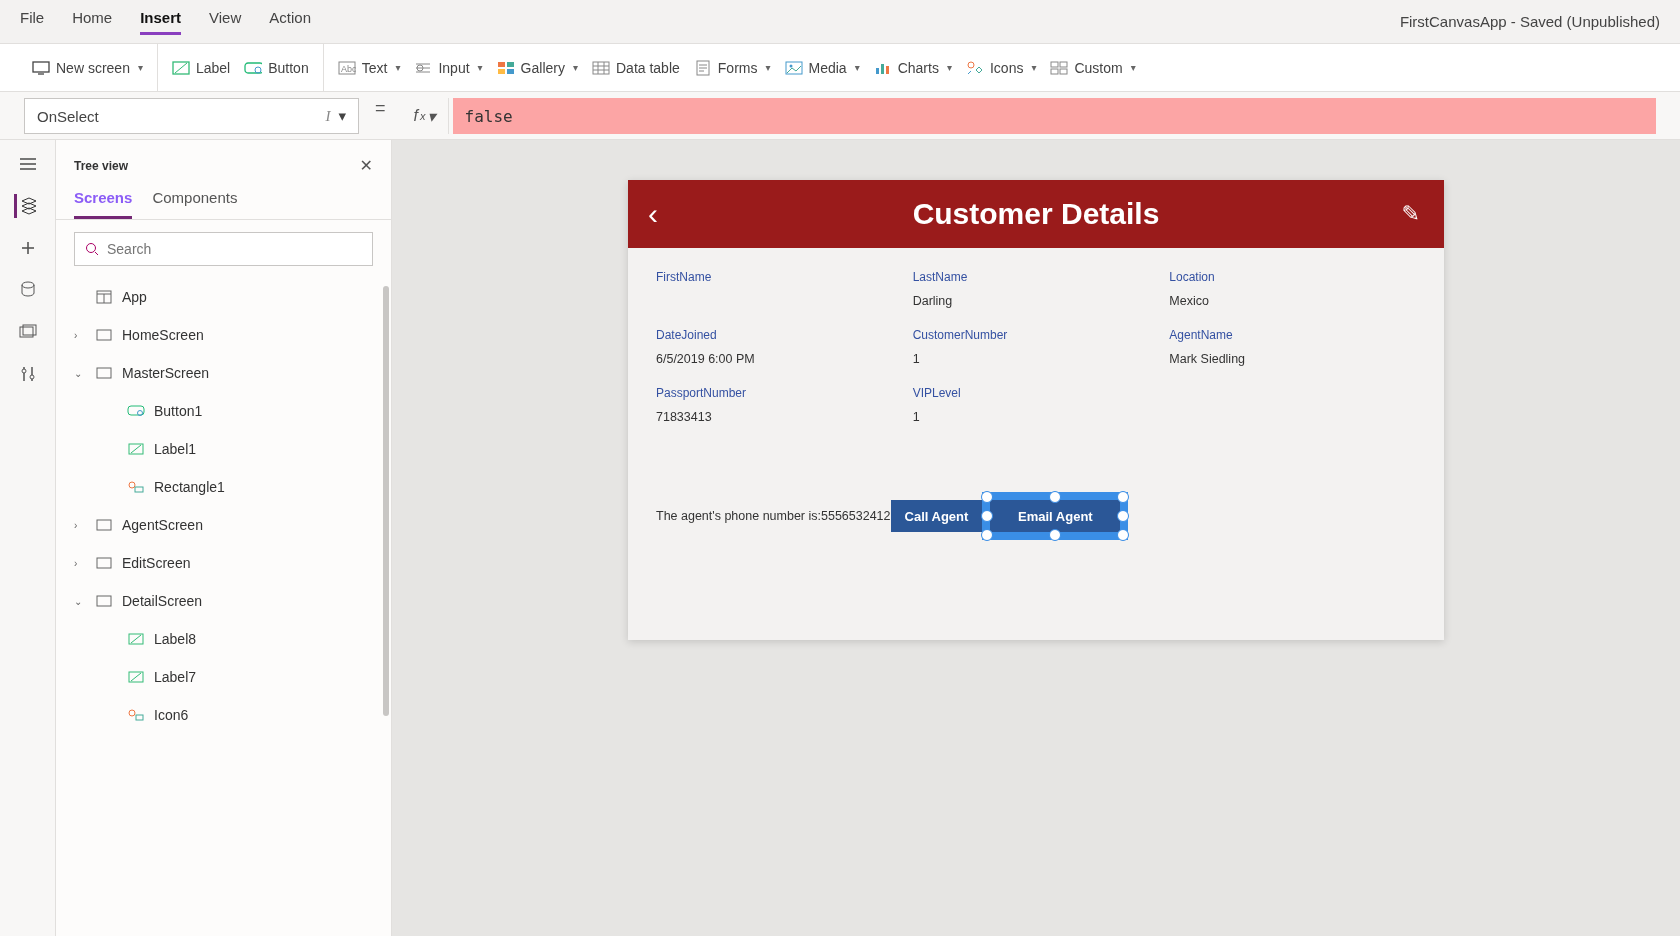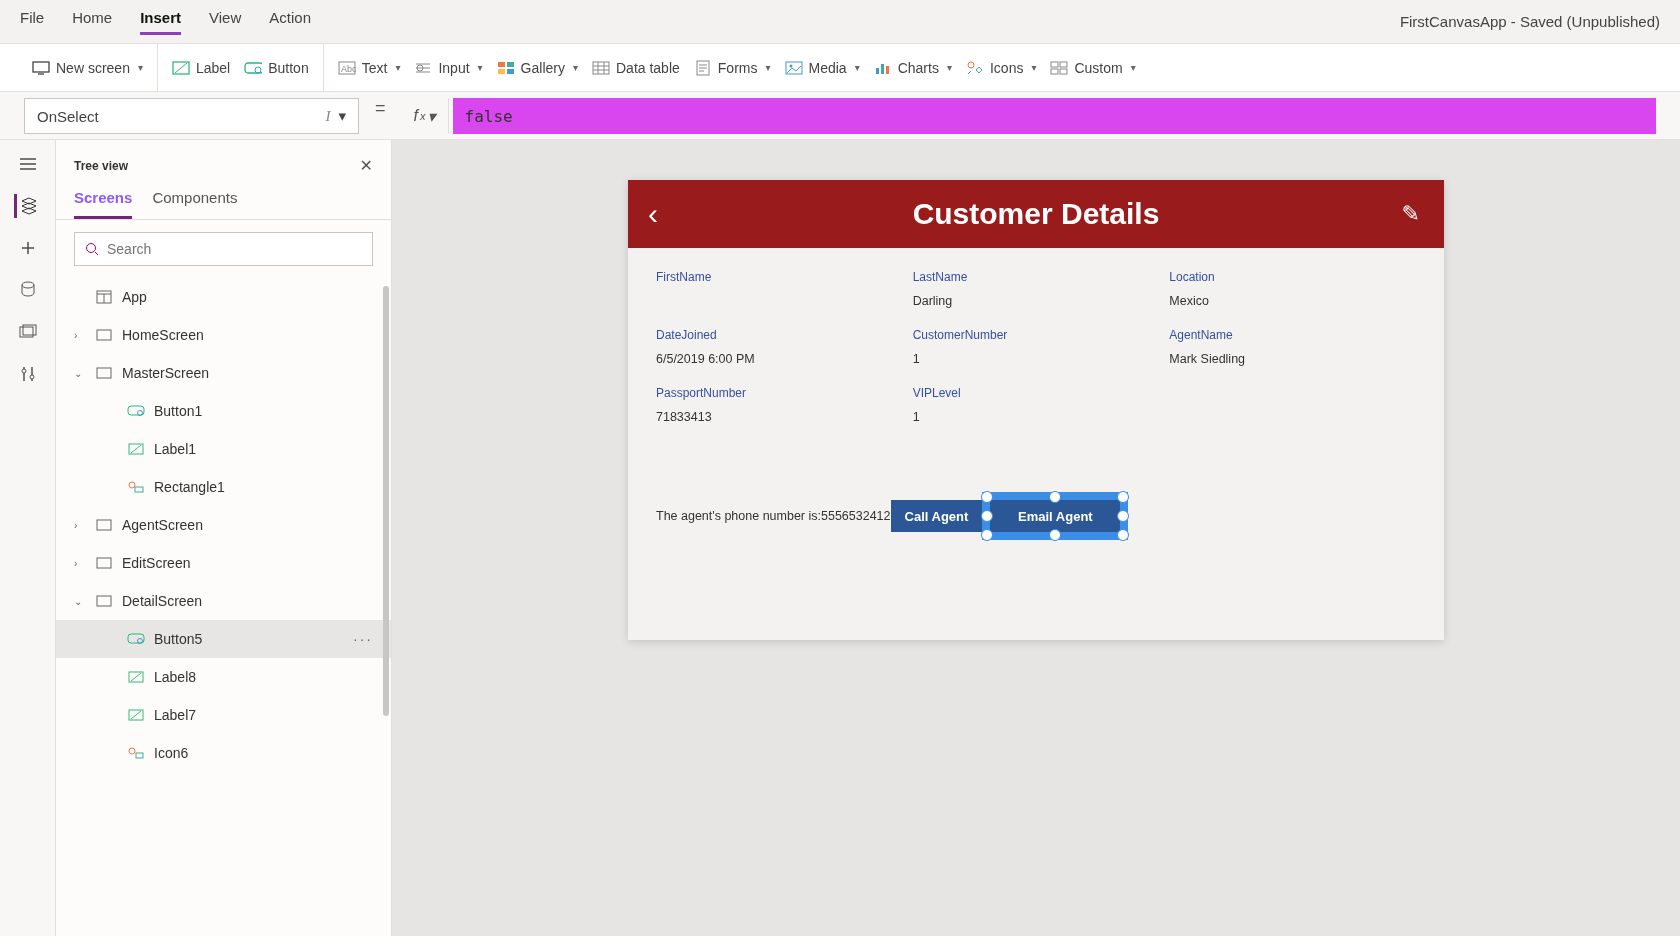--- a/index.html
+++ b/index.html
@@ -20,21 +20,21 @@
 .ribbon .ricon { width:18px; height:18px; display:inline-flex; align-items:center; justify-content:center; }
 .ribbon .chev { font-size:10px; color:#666; margin-left:2px;}
 
 
 .formula-row { display: flex; align-items: flex-start; height: 48px; background: #f8f7f6; border-bottom: 1px solid #e1dfdd; padding: 6px 24px; gap: 10px; }
 .prop-select { width: 335px; height: 36px; border: 1px solid #c8c6c4; background:#fff; display:flex; align-items:center; padding:0 12px; font-size:15px; color:#444; justify-content:space-between;}
 .prop-select .cursor-i { font-family: serif; font-style: italic; color:#888; margin-right:4px;}
 .equals { font-size:18px; color:#555; padding:0 6px;}
 .fx-box { display:flex; align-items:center; flex:1; height:36px; }
 .fx-label { font-family: 'Segoe UI', serif; font-style: italic; font-size:16px; color:#555; margin-right:4px; display:flex; align-items:center; gap:2px; border-right: 1px solid #e1dfdd; padding: 0 12px; height:100%;}
-.fx-input { flex:1; border:none; height:36px; padding:0 12px; font-family: Consolas, monospace; font-size:16px; color:#333; background:#d946ef; outline:none;}
+.fx-input { flex:1; border:none; height:36px; padding:0 12px; font-family: Consolas, monospace; font-size:16px; color:#333; background:#fca5a5; outline:none;}
 
 
 .main { display:flex; height: calc(936px - 44px - 48px - 48px); }
 
 
 .iconrail { width:56px; background:#f8f7f6; border-right:1px solid #e1dfdd; display:flex; flex-direction:column; align-items:center; padding-top:12px; gap:18px;}
 .iconrail .rail-icon { width:24px; height:24px; display:flex; align-items:center; justify-content:center; color:#555; cursor:pointer; }
 .iconrail .rail-icon.active { color:#333; border-left:3px solid #742774; margin-left:-3px; padding-left:3px;}
 
 
@@ -398,30 +398,20 @@
       </div>
       <div class="tnode">
         <span class="caret">⌄</span>
         <span class="nicon">
             <svg width="16" height="12">
               <rect x="1" y="1" width="14" height="10" fill="none" stroke="#666"></rect>
             </svg>
           </span>
         <span>DetailScreen</span>
       </div>
-      <div class="tnode indent2 selected">
-        <span class="nicon">
-            <svg width="18" height="12">
-              <rect x="1" y="1" width="16" height="9" rx="3" fill="none" stroke="#2b7"></rect>
-              <circle cx="13" cy="8" r="2.5" fill="none" stroke="#49c"></circle>
-            </svg>
-          </span>
-        <span>Button5</span>
-        <span class="more">···</span>
-      </div>
       <div class="tnode indent2">
         <span class="nicon">
             <svg width="16" height="12">
               <rect x="1" y="1" width="14" height="10" fill="none" stroke="#3b7"></rect>
               <line x1="3" y1="10" x2="13" y2="2" stroke="#3b7"></line>
             </svg>
           </span>
         <span>Label8</span>
       </div>
       <div class="tnode indent2">

